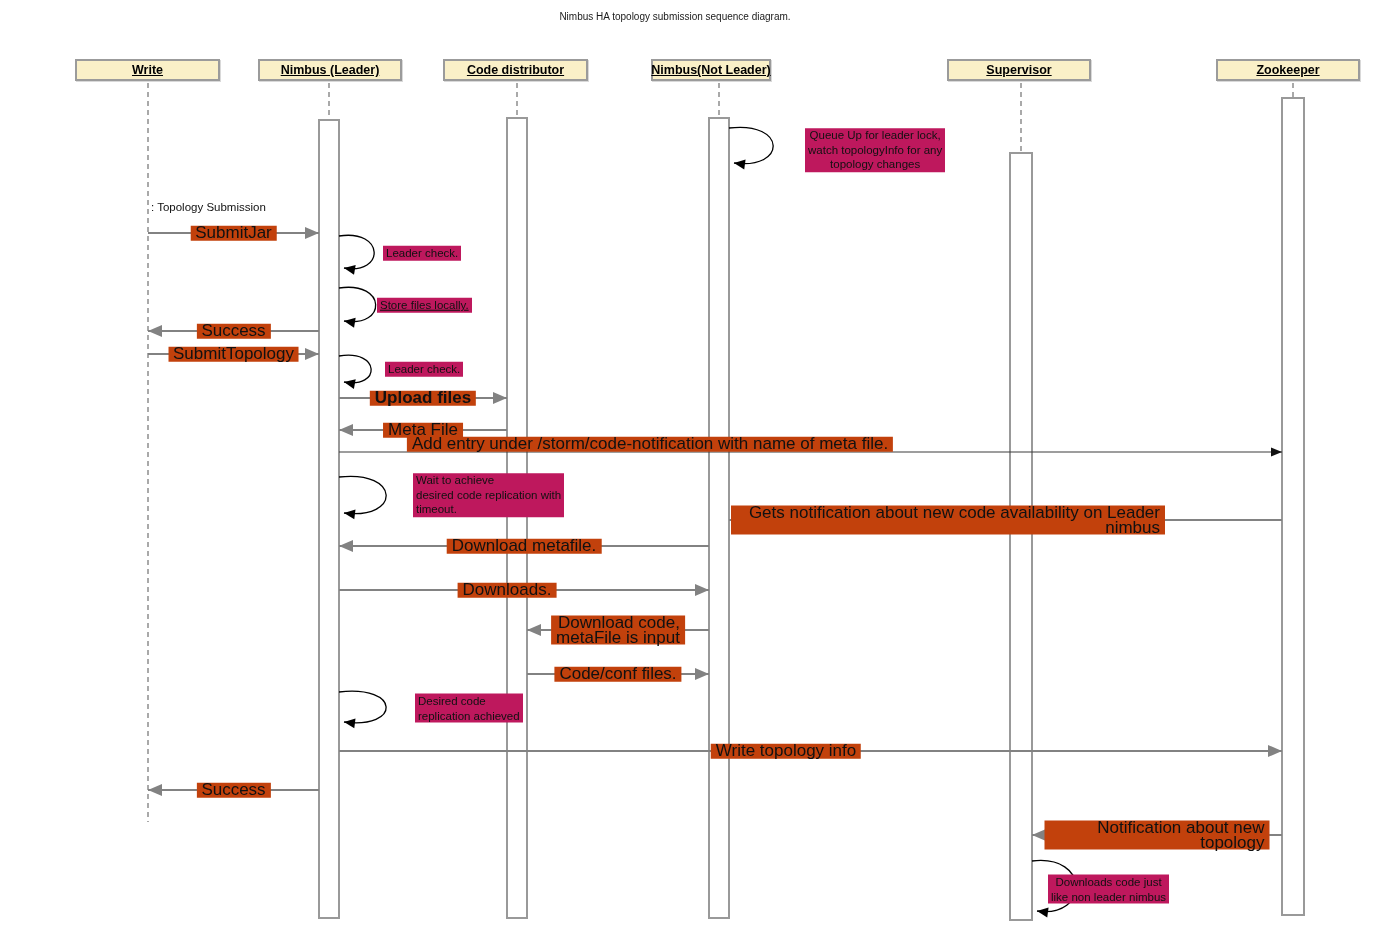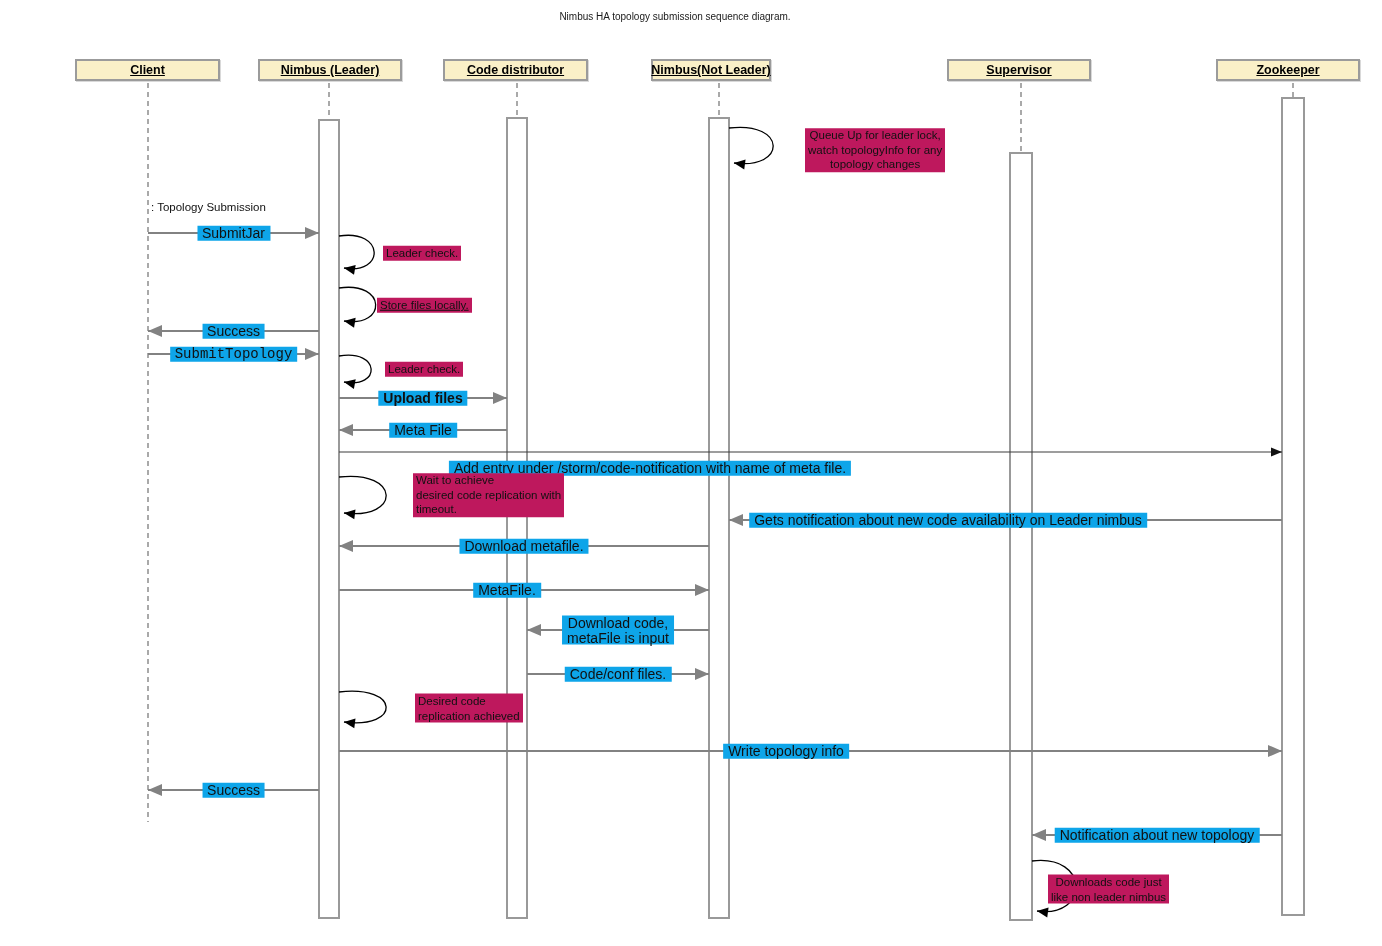--- a/index.html
+++ b/index.html
@@ -12,22 +12,22 @@
   .title{
     position:absolute;transform:translateX(-50%);font-size:10px;color:#1a1a1a;white-space:nowrap;
   }
   .actor{
     position:absolute;background:#FAF0C8;border:2px solid #9b9b9b;box-sizing:border-box;
     display:flex;align-items:center;justify-content:center;
     font-size:12.5px;font-weight:bold;text-decoration:underline;white-space:nowrap;
     box-shadow:1px 1px 0 rgba(0,0,0,0.15);
   }
   .msg-label{
-    position:absolute;transform:translate(-50%,-50%);background:#0ea5e9;padding:0 5px;
-    font-size:14px;line-height:14.5px;text-align:center;white-space:pre-line;color:#111;
+    position:absolute;transform:translate(-50%,-50%);background:#c2410c;padding:0 5px;
+    font-size:17px;line-height:14.5px;text-align:right;white-space:pre-line;color:#111;
   }
   .self-label{
     position:absolute;transform:translate(0,-50%);background:#be185d;padding:0 3px;
     font-size:11.5px;line-height:14.5px;text-align:left;white-space:pre-line;color:#111;
   }
   .self-label.center{text-align:center;}
   .note-label{
     position:absolute;transform:translate(0,-50%);font-size:11.5px;white-space:nowrap;color:#111;
   }
 </style>
@@ -85,46 +85,46 @@
         <path d="M 339,356 C 381,349 381,389 344,382" fill="none" stroke="#000000" stroke-width="1.3" marker-end="url(#mBlack)"></path>
         <path d="M 339,477 C 401,470 401,520 344,513" fill="none" stroke="#000000" stroke-width="1.3" marker-end="url(#mBlack)"></path>
         <path d="M 339,692 C 401,685 401,729 344,722" fill="none" stroke="#000000" stroke-width="1.3" marker-end="url(#mBlack)"></path>
         <path d="M 1032,861 C 1090,854 1090,918 1037,911" fill="none" stroke="#000000" stroke-width="1.3" marker-end="url(#mBlack)"></path>
       </g>
   </svg>
 
   <div id="label-layer">
     <div class="title" id="diagram-title" style="left:675px;top:11px;">Nimbus HA topology submission sequence diagram.</div>
   <div class="actor" style="left: 75px; top: 59px; width: 145px; height: 22px;">
-        <span>Client</span>
+        <span>Write</span>
       </div>
       <div class="actor" style="left: 258px; top: 59px; width: 144px; height: 22px;">
         <span>Nimbus (Leader)</span>
       </div>
       <div class="actor" style="left: 443px; top: 59px; width: 145px; height: 22px;">
         <span>Code distributor</span>
       </div>
       <div class="actor" style="left: 645px; top: 59px; width: 120px; height: 22px; margin-left: 6px;">
         <span>Nimbus(Not Leader)</span>
       </div>
       <div class="actor" style="left: 947px; top: 59px; width: 144px; height: 22px;">
         <span>Supervisor</span>
       </div>
       <div class="actor" style="left: 1216px; top: 59px; width: 144px; height: 22px;">
         <span>Zookeeper</span>
       </div>
       <div class="msg-label" style="left: 233.5px; top: 233px;">SubmitJar</div>
       <div class="msg-label" style="left: 233.5px; top: 331px;">Success</div>
-      <div class="msg-label" style="left: 233.5px; top: 354px; font-family: Liberation Mono, monospace;">SubmitTopology</div>
+      <div class="msg-label" style="left: 233.5px; top: 354px;">SubmitTopology</div>
       <div class="msg-label" style="left: 423px; top: 398px; font-weight: bold;">Upload files</div>
       <div class="msg-label" style="left: 423px; top: 430px;">Meta File</div>
-      <div class="msg-label" style="left: 650px; top: 468px;">Add entry under /storm/code-notification with name of meta file.</div>
+      <div class="msg-label" style="left: 650px; top: 444px;">Add entry under /storm/code-notification with name of meta file.</div>
       <div class="msg-label" style="left: 948px; top: 520px;">Gets notification about new code availability on Leader nimbus</div>
       <div class="msg-label" style="left: 524px; top: 546px;">Download metafile.</div>
-      <div class="msg-label" style="left: 507px; top: 590px;">MetaFile.</div>
+      <div class="msg-label" style="left: 507px; top: 590px;">Downloads.</div>
       <div class="msg-label" style="left: 618px; top: 630px;">Download code,
 metaFile is input</div>
       <div class="msg-label" style="left: 618px; top: 674px;">Code/conf files.</div>
       <div class="msg-label" style="left: 786px; top: 751px;">Write topology info</div>
       <div class="msg-label" style="left: 233.5px; top: 790px;">Success</div>
       <div class="msg-label" style="left: 1157px; top: 835px;">Notification about new topology</div>
       <div class="self-label center" style="left: 805px; top: 150px;">Queue Up for leader lock,
 watch topologyInfo for any
 topology changes</div>
       <div class="self-label" style="left: 383px; top: 253px;">Leader check.</div>

